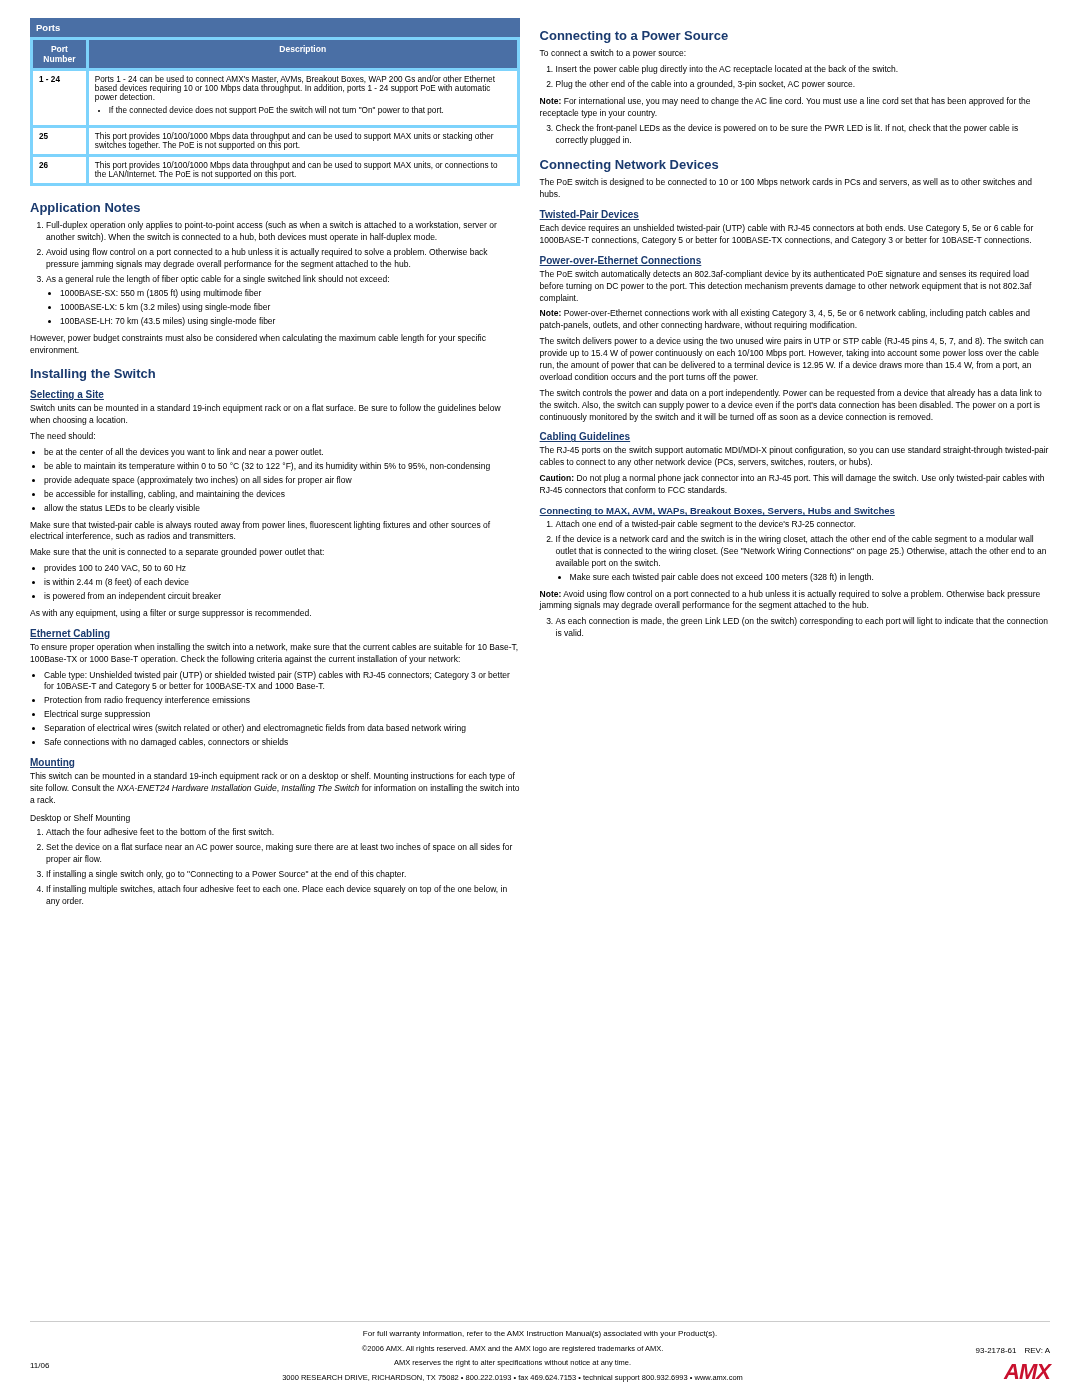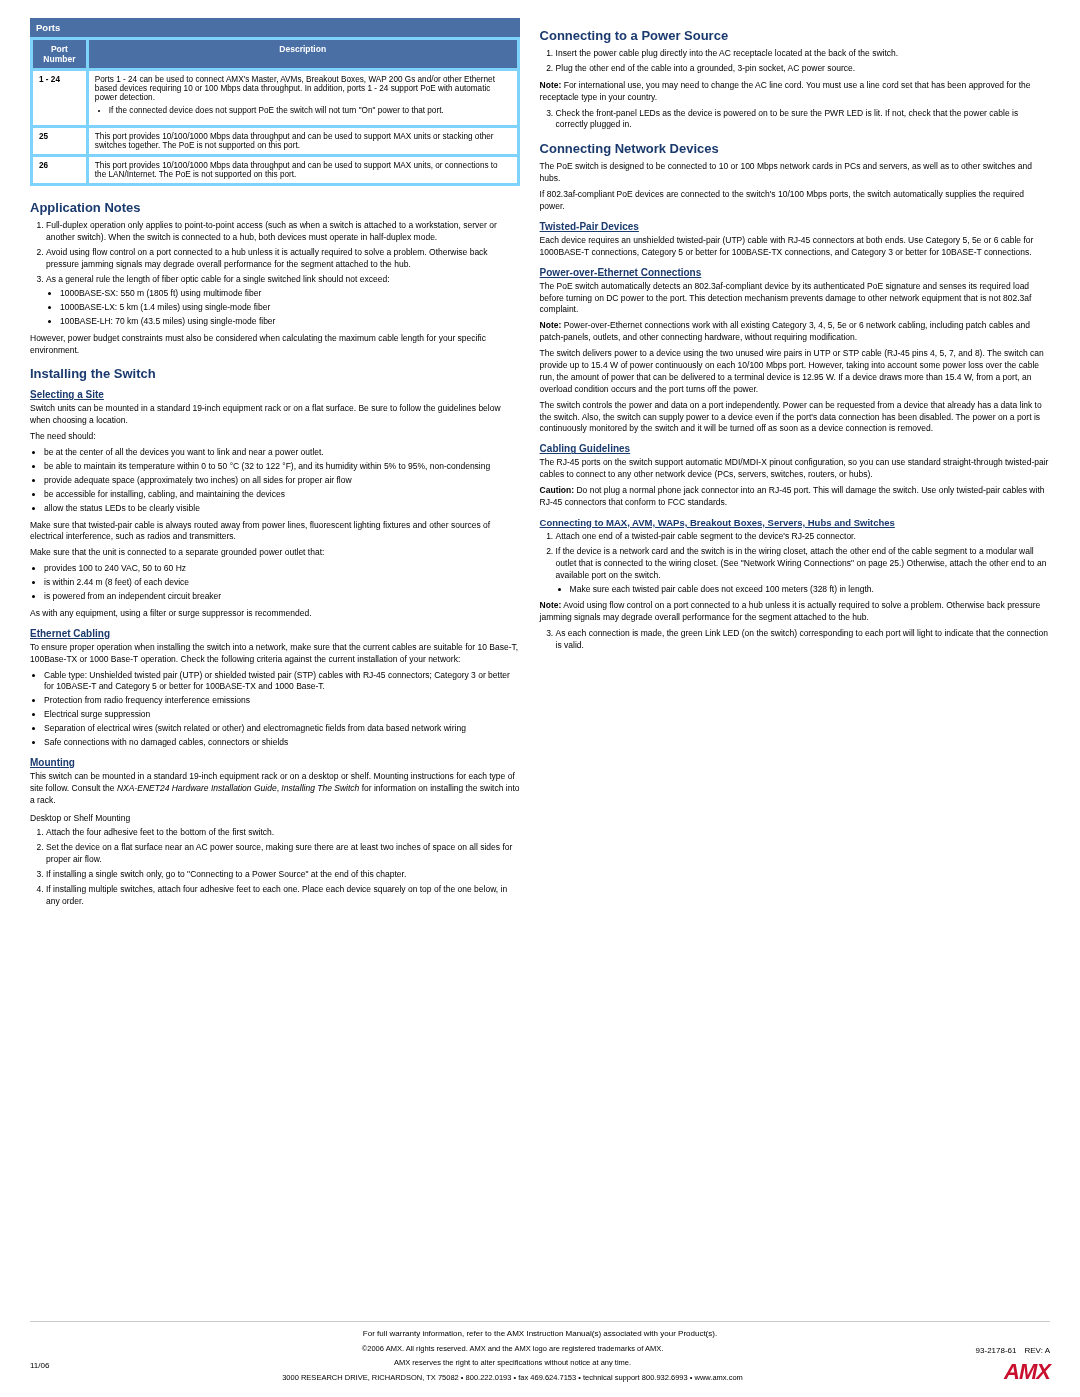--- a/index.html
+++ b/index.html
@@ -189,21 +189,21 @@
       </div>
 
       <div>
         <div class="section-heading">Application Notes</div>
         <ol>
           <li>Full-duplex operation only applies to point-to-point access (such as when a switch is attached to a workstation, server or another switch). When the switch is connected to a hub, both devices must operate in half-duplex mode.</li>
           <li>Avoid using flow control on a port connected to a hub unless it is actually required to solve a problem. Otherwise back pressure jamming signals may degrade overall performance for the segment attached to the hub.</li>
           <li>As a general rule the length of fiber optic cable for a single switched link should not exceed:
             <ul style="margin-top:2px;">
               <li>1000BASE-SX: 550 m (1805 ft) using multimode fiber</li>
-              <li>1000BASE-LX: 5 km (1.4 miles) using single-mode fiber</li>
+              <li>1000BASE-LX: 5 km (3.2 miles) using single-mode fiber</li>
               <li>100BASE-LH: 70 km (43.5 miles) using single-mode fiber</li>
             </ul>
           </li>
         </ol>
         <p>However, power budget constraints must also be considered when calculating the maximum cable length for your specific environment.</p>
       </div>
 
       <div>
         <div class="section-heading">Installing the Switch</div>
 
@@ -252,34 +252,34 @@
           </ol>
         </div>
       </div>
 
     </div>
 
     <div class="col-right">
 
       <div>
         <div class="section-heading">Connecting to a Power Source</div>
+        <p>To connect a switch to a power source:</p>
         <ol>
           <li>Insert the power cable plug directly into the AC receptacle located at the back of the switch.</li>
           <li>Plug the other end of the cable into a grounded, 3-pin socket, AC power source.</li>
         </ol>
         <p class="note"><em>Note:</em> For international use, you may need to change the AC line cord. You must use a line cord set that has been approved for the receptacle type in your country.</p>
         <ol start="3">
           <li>Check the front-panel LEDs as the device is powered on to be sure the PWR LED is lit. If not, check that the power cable is correctly plugged in.</li>
         </ol>
       </div>
 
       <div>
         <div class="section-heading">Connecting Network Devices</div>
         <p>The PoE switch is designed to be connected to 10 or 100 Mbps network cards in PCs and servers, as well as to other switches and hubs.</p>
-        <p>If 802.3af-compliant PoE devices are connected to the switch's 10/100 Mbps ports, the switch automatically supplies the required power.</p>
 
         <div>
           <div class="sub-heading">Twisted-Pair Devices</div>
           <p>Each device requires an unshielded twisted-pair (UTP) cable with RJ-45 connectors at both ends. Use Category 5, 5e or 6 cable for 1000BASE-T connections, Category 5 or better for 100BASE-TX connections, and Category 3 or better for 10BASE-T connections.</p>
         </div>
 
         <div>
           <div class="sub-heading">Power-over-Ethernet Connections</div>
           <p>The PoE switch automatically detects an 802.3af-compliant device by its authenticated PoE signature and senses its required load before turning on DC power to the port. This detection mechanism prevents damage to other network equipment that is not 802.3af complaint.</p>
           <p class="note"><em>Note:</em> Power-over-Ethernet connections work with all existing Category 3, 4, 5, 5e or 6 network cabling, including patch cables and patch-panels, outlets, and other connecting hardware, without requiring modification.</p>

